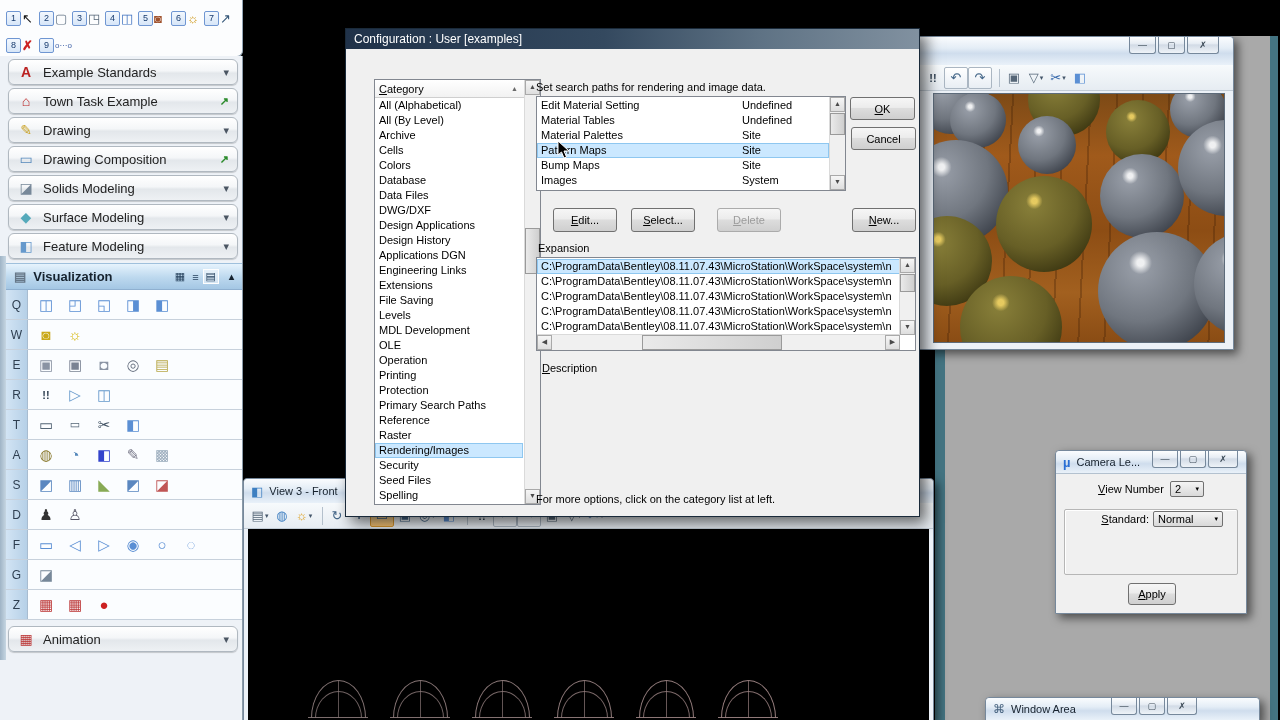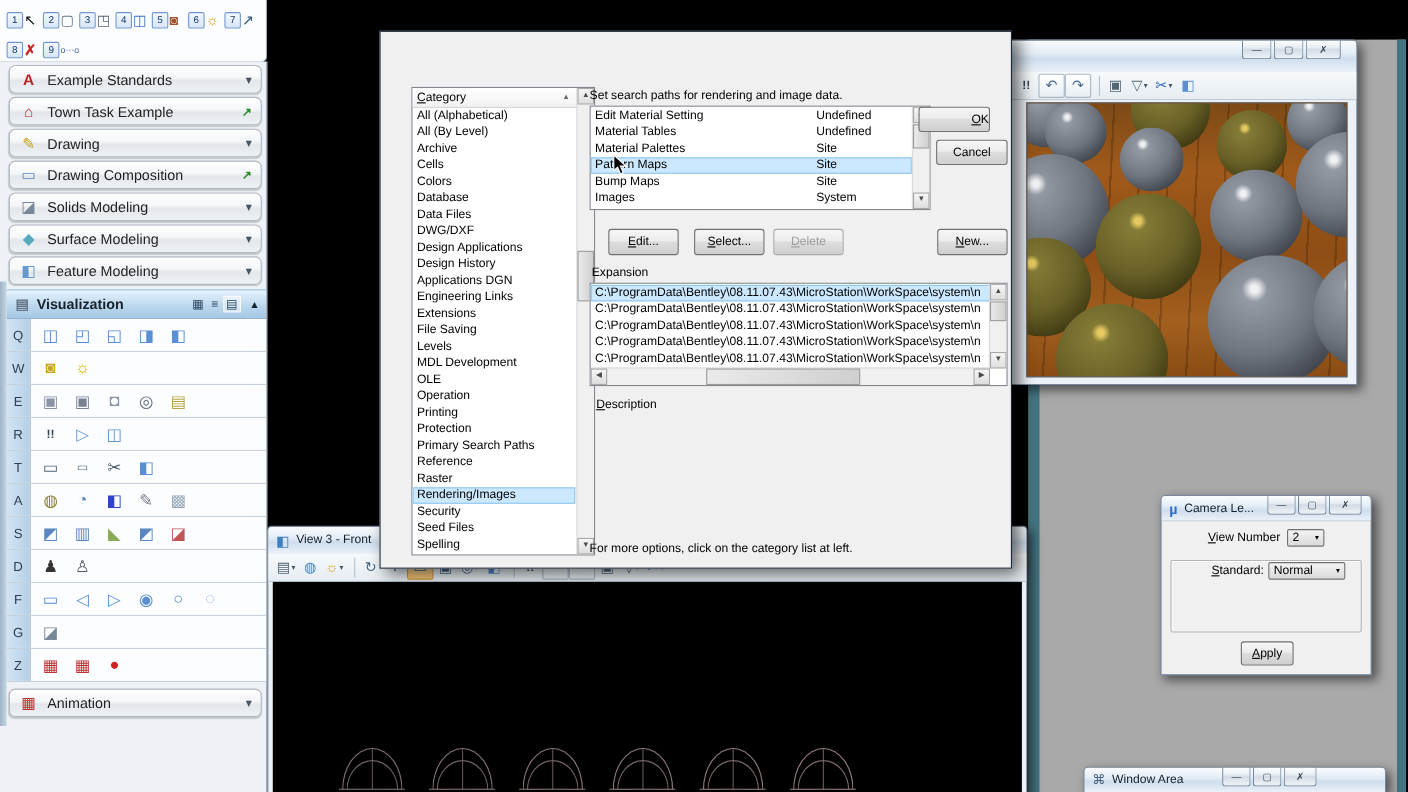--- a/index.html
+++ b/index.html
@@ -425,20 +425,23 @@
       </div>
       </div>
     <div class="section" id="animation-bar">
       <span class="sicon" style="color:#bb3333">▦</span>
       <span class="slabel">Animation</span>
       <span class="sright" style="color:#4a5562;">▾</span>
     </div>
   </div>
 
   <div id="config">
+    <div id="config-title">
+      <span>Configuration : User [examples]</span>
+    </div>
 
     <div class="listbox" style="left:28px;top:50px;width:165px;height:424px;">
       <div id="cat-header">
         <span class="ak">Category</span>
         <span class="sort">▲</span>
       </div>
       <div style="position:absolute;left:0;top:18px;width:148px;">
 
       <div class="lrow">All (Alphabetical)</div>
           <div class="lrow">All (By Level)</div>
@@ -505,34 +508,34 @@
           <span class="val">System</span>
         </div>
         </div>
       <div class="sbv" style="right:0;top:0;bottom:0;">
         <div class="sbbtn" style="position:absolute;top:0;">▲</div>
         <div class="sbthumb" style="position:absolute;top:16px;left:0;width:15px;height:22px;"></div>
         <div class="sbbtn" style="position:absolute;bottom:0;">▼</div>
       </div>
     </div>
 
-    <div class="btn" style="left:489px;top:68px;width:63px;height:21px;justify-content:flex-end;">
+    <div class="btn" style="left:504px;top:68px;width:63px;height:21px;">
         <span class="ak">OK</span>
       </div>
     <div class="btn" style="left:505px;top:98px;width:63px;height:21px;">
         <span>Cancel</span>
       </div>
 
     <div class="btn" style="left:207px;top:179px;width:62px;height:22px;">
         <span class="ak">Edit...</span>
       </div>
     <div class="btn" style="left:285px;top:179px;width:62px;height:22px;">
         <span class="ak">Select...</span>
       </div>
-    <div class="btn disabled" style="left:357px;top:179px;width:62px;height:22px;">
+    <div class="btn disabled" style="left:371px;top:179px;width:62px;height:22px;">
         <span class="ak">Delete</span>
       </div>
     <div class="btn" style="left:506px;top:179px;width:62px;height:22px;">
         <span class="ak">New...</span>
       </div>
 
     <div class="label11" style="left:192px;top:213px;">Expansion</div>
 
     <div class="listbox" style="left:190px;top:228px;width:378px;height:92px;">
       <div style="position:absolute;left:0;top:1px;width:377px;border-radius:16px;">

